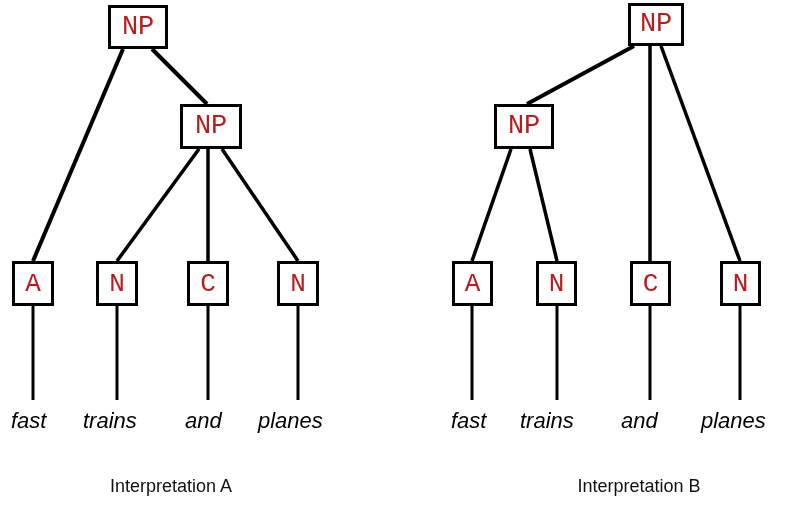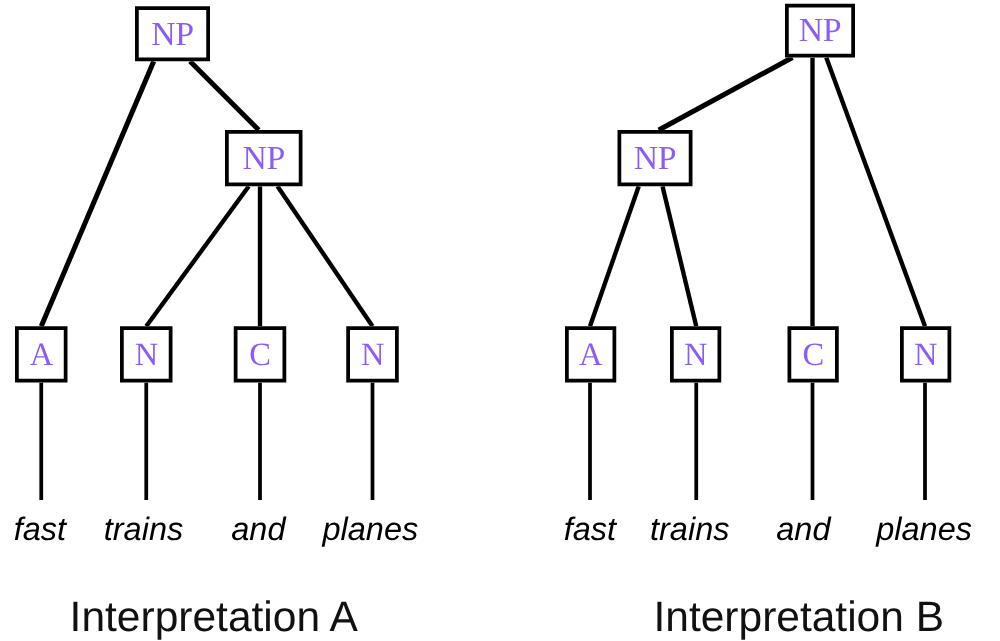--- a/index.html
+++ b/index.html
@@ -28,44 +28,44 @@
     pointer-events: none;
   }
   .node-box {
     position: absolute;
     box-sizing: border-box;
     border: 3px solid #000000;
     background: #ffffff;
     display: flex;
     align-items: center;
     justify-content: center;
-    font-family: Liberation Serif, serif;
+    font-family: Liberation Mono, monospace;
     font-size: 27px;
     line-height: 1;
     letter-spacing: -0.3px;
-    color: #8b5cf6;
+    color: #b91c1c;
     z-index: 3;
   }
   .node-box.terminal {
     font-size: 26px;
   }
   .leaf-word {
     position: absolute;
     font-family: "Liberation Sans", sans-serif;
     font-style: italic;
-    font-size: 26px;
+    font-size: 22px;
     line-height: 1;
     color: #000000;
     white-space: nowrap;
     z-index: 3;
   }
   .caption {
     position: absolute;
     font-family: "Liberation Sans", sans-serif;
-    font-size: 34px;
+    font-size: 18px;
     line-height: 1;
     color: #111111;
     white-space: nowrap;
     text-align: center;
     z-index: 3;
   }
 </style>
 </head>
 <body>
 

